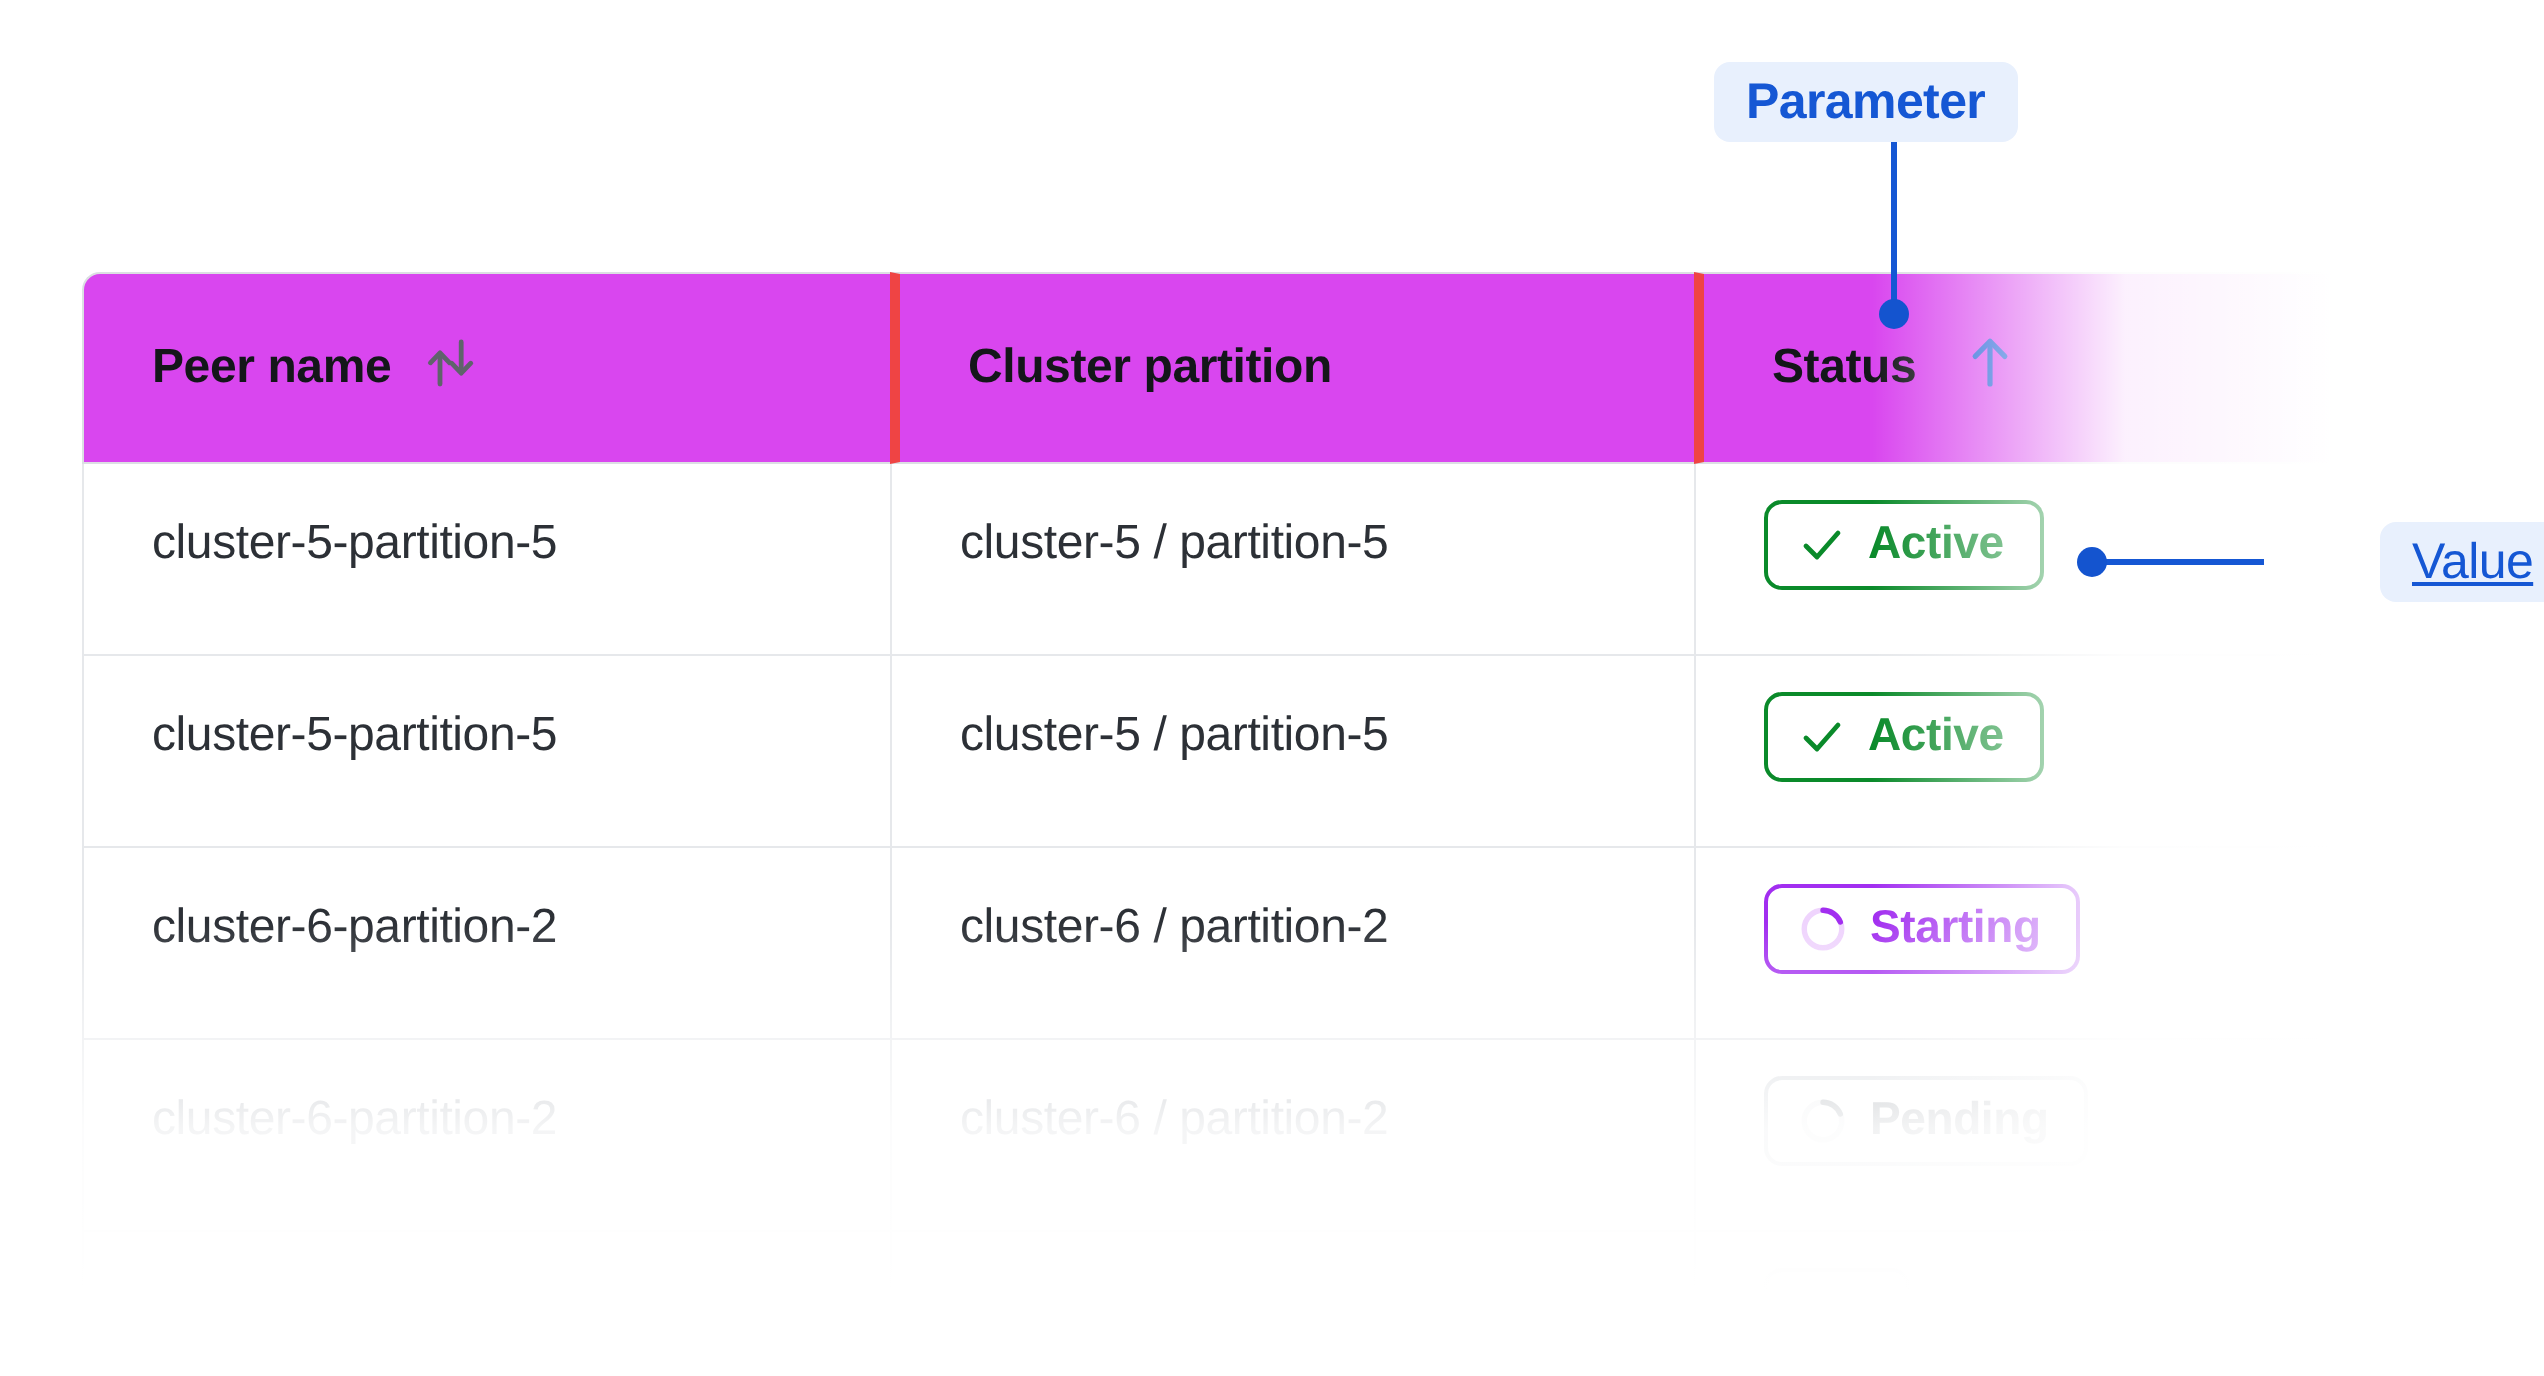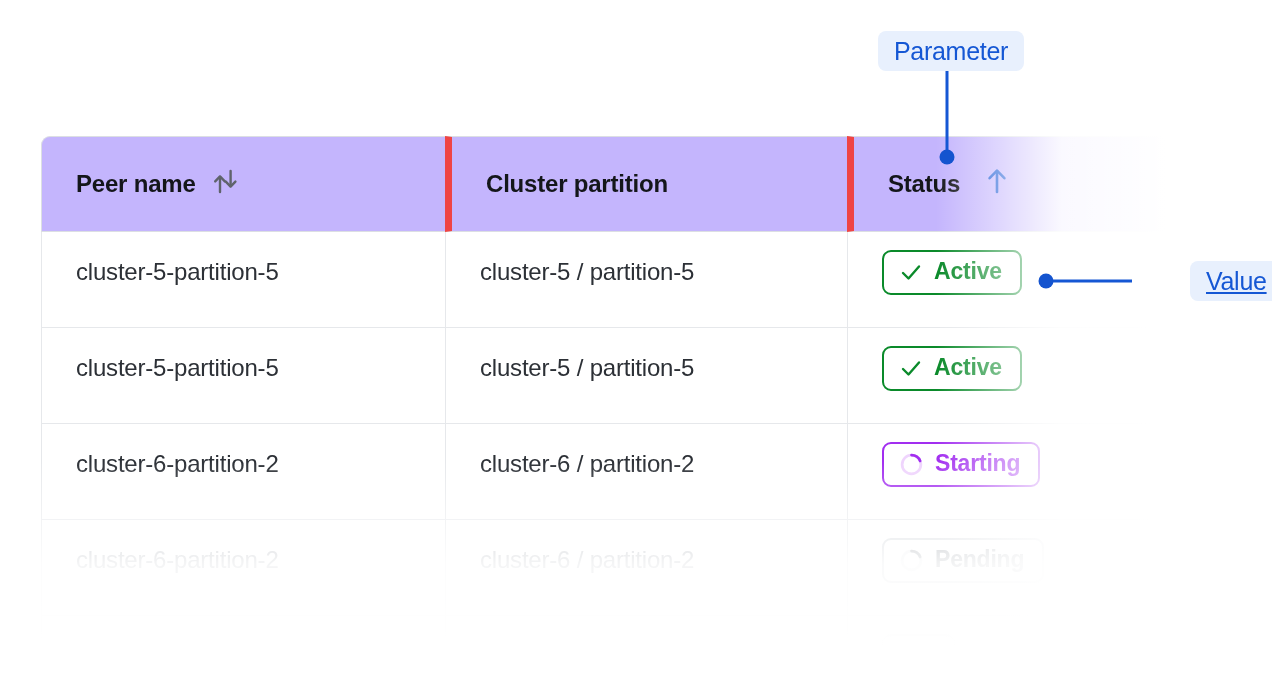--- a/index.html
+++ b/index.html
@@ -22,35 +22,35 @@
     width: 1125px;
     border-collapse: separate;
     border-spacing: 0;
     table-layout: fixed;
   }
   .col-peer  { width: 404px; }
   .col-part  { width: 402px; }
   .col-stat  { width: 319px; }
 
   .table thead th {
-    background: #c4b5fd;
+    background: #d946ef;
     height: 96px;
     text-align: left;
     vertical-align: middle;
     padding: 0 0 0 34px;
     font-size: 24px;
     font-weight: 700;
     color: #14161a;
     letter-spacing: -0.2px;
     border-top: 1px solid #dcdfe3;
     border-bottom: 1px solid #dcdfe3;
     white-space: nowrap;
   }
   .table thead th:first-child { border-left: 1px solid #dcdfe3; border-top-left-radius: 9px; }
-  .table thead th + th { border-left: 7px solid #ef4444; }
+  .table thead th + th { border-left: 5px solid #ef4444; }
 
   .th-inner { display: flex; align-items: center; gap: 16px; }
 
   .table tbody td {
     height: 96px;
     padding: 0 0 15px 34px;
     font-size: 24px;
     color: #2c3036;
     vertical-align: middle;
     border-bottom: 1px solid #e6e8eb;
@@ -101,21 +101,21 @@
   }
 
   
   .anno-pill {
     position: absolute;
     display: inline-flex; align-items: center; justify-content: center;
     height: 40px; padding: 0 16px;
     background: #e8f0fd; border-radius: 8px;
     color: #1557d4; font-size: 25px; font-weight: 500; letter-spacing: -0.3px;
   }
-  #anno-parameter { left: 878px; top: 31px; }
+  #anno-parameter { left: 857px; top: 31px; font-weight: bold; }
   #anno-value     { left: 1190px; top: 261px; text-decoration: underline; }
 
   .anno-svg { position: absolute; left: 0; top: 0; width: 1272px; height: 688px; pointer-events: none; }
 </style>
 </head>
 <body>
 
 <div class="stage">
 
   <div class="table-wrap">

